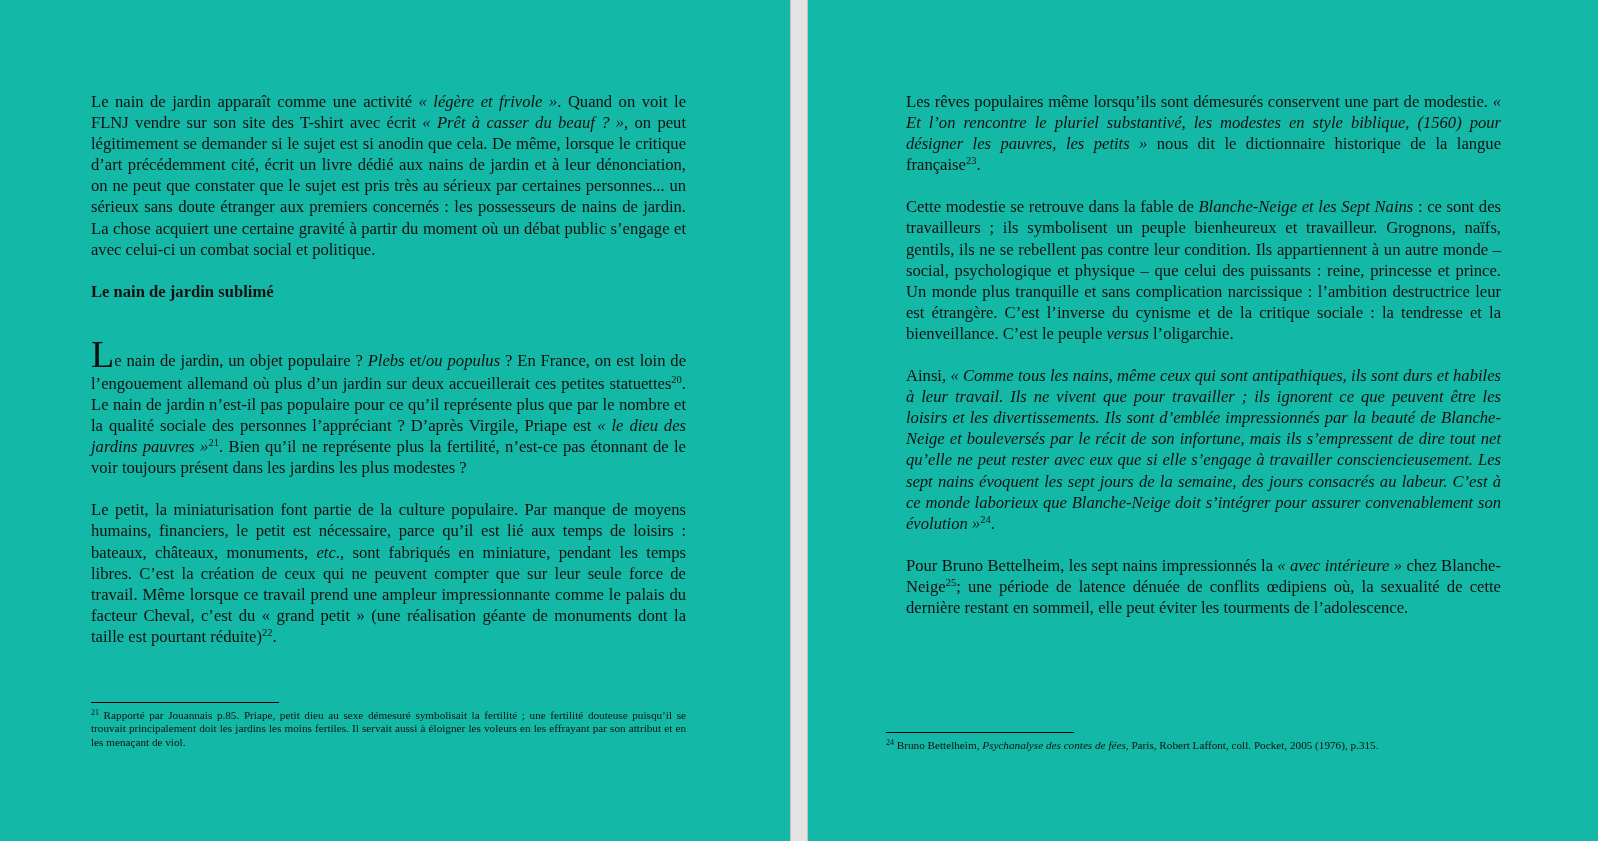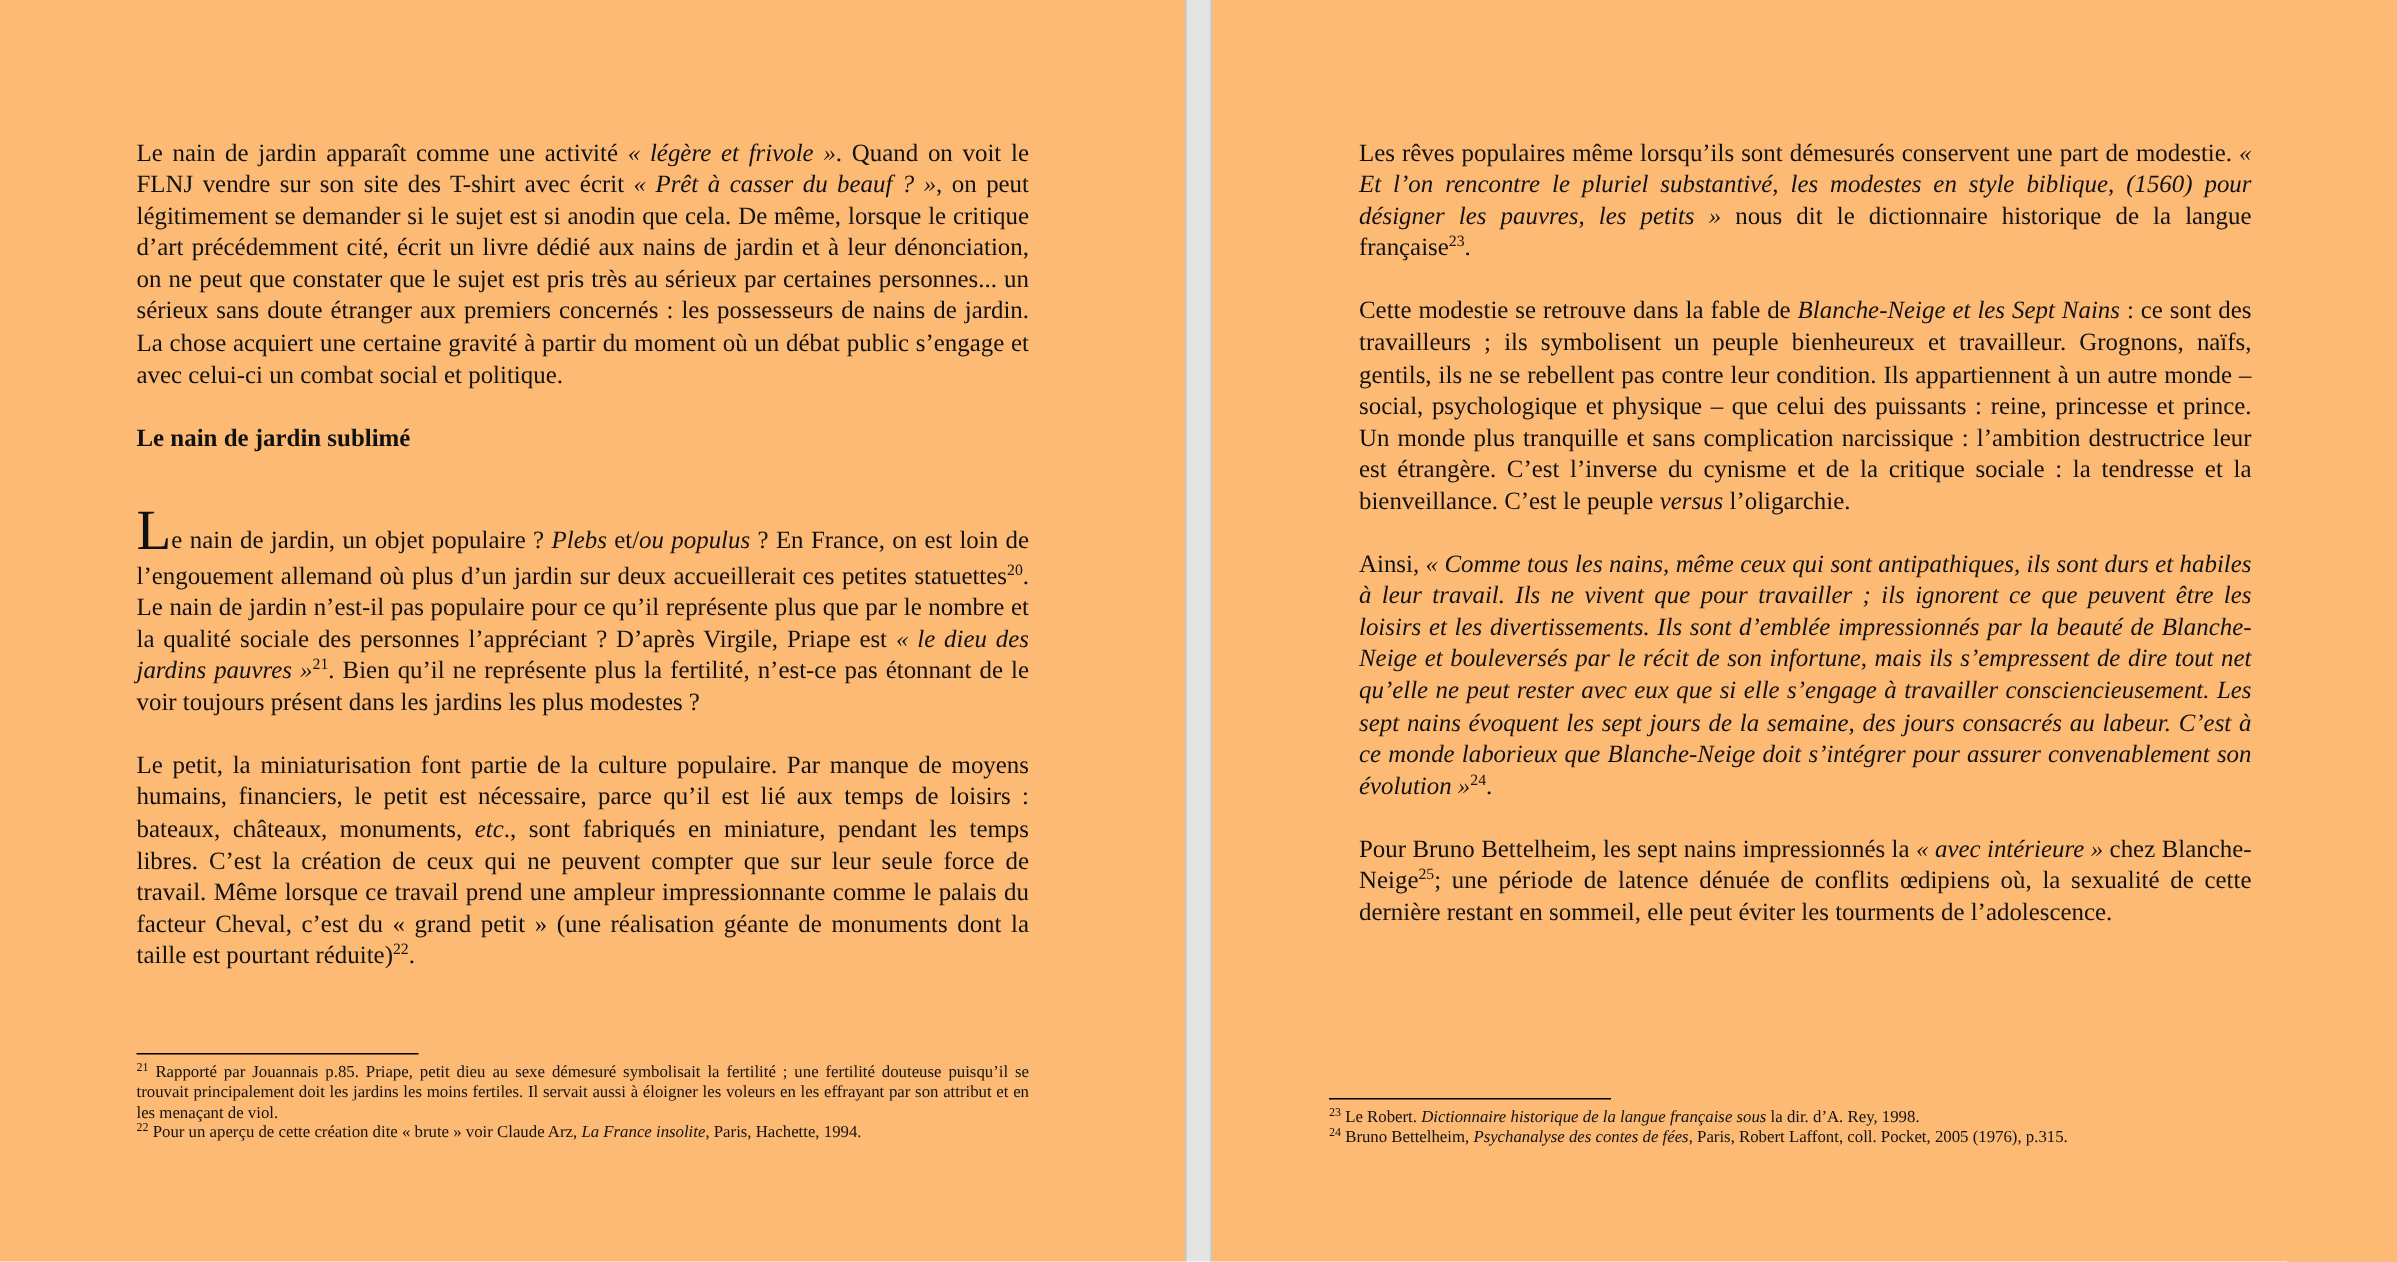--- a/index.html
+++ b/index.html
@@ -4,21 +4,21 @@
 <style>
   html, body { margin: 0; padding: 0; }
   body {
     width: 1598px; height: 841px; overflow: hidden;
     background: #ffffff;
     font-family: "Liberation Serif", "DejaVu Serif", serif;
     color: #111;
     position: relative;
   }
   .page {
-    position: absolute; top: 0; height: 841px; background: #fdba74;
+    position: absolute; top: 0; height: 841px; background: #14b8a6;
   }
   #page-left { left: 0; width: 790px; }
   #page-right { left: 808px; width: 790px; }
   .gutter {
     position: absolute; top: 0; left: 790px; width: 18px; height: 841px;
     background: #e3e3e3;
     border-left: 1px solid #c4c4c4; border-right: 1px solid #c4c4c4;
     box-sizing: border-box;
   }
   .body-text {
@@ -56,35 +56,33 @@
     <p class="heading" style="margin-top:0;">Le nain de jardin sublimé</p>
     <div class="gap" style="height:33px;"></div>
     <p class="para"><span class="dropcap">L</span><span>e nain de jardin, un objet populaire ? </span><i>Plebs</i><span> et/</span><i>ou populus</i><span> ? En France, on est loin de l’engouement allemand où plus d’un jardin sur deux accueillerait ces petites statuettes</span><sup>20</sup><span>. Le nain de jardin n’est-il pas populaire pour ce qu’il représente plus que par le nombre et la qualité sociale des personnes l’appréciant ? D’après Virgile, Priape est </span><i>« le dieu des jardins pauvres »</i><sup>21</sup><span>. Bien qu’il ne représente plus la fertilité, n’est-ce pas étonnant de le voir toujours présent dans les jardins les plus modestes ?</span></p>
     <div class="gap"></div>
     <p class="para"><span>Le petit, la miniaturisation font partie de la culture populaire. Par manque de moyens humains, financiers, le petit est nécessaire, parce qu’il est lié aux temps de loisirs : bateaux, châteaux, monuments, </span><i>etc</i><span>., sont fabriqués en miniature, pendant les temps libres. C’est la création de ceux qui ne peuvent compter que sur leur seule force de travail. Même lorsque ce travail prend une ampleur impressionnante comme le palais du facteur Cheval, c’est du « grand petit » (une réalisation géante de monuments dont la taille est pourtant réduite)</span><sup>22</sup><span>.</span></p>
   </div>
 
   <div class="footnotes">
     <div class="fn-rule"></div>
     <p class="fn"><sup>21</sup><span> Rapporté par Jouannais p.85. Priape, petit dieu au sexe démesuré symbolisait la fertilité ; une fertilité douteuse puisqu’il se trouvait principalement doit les jardins les moins fertiles. Il servait aussi à éloigner les voleurs en les effrayant par son attribut et en les menaçant de viol.</span></p>
-    <p class="fn"><sup>22</sup><span> Pour un aperçu de cette création dite « brute » voir Claude Arz, </span><i>La France insolite</i><span>, Paris, Hachette, 1994.</span></p>
   </div>
 </div>
 
 <div class="gutter"></div>
 
 <div class="page" id="page-right">
   <div class="body-text" style="top:91px;margin-left:20px;">
     <p class="para"><span>Les rêves populaires même lorsqu’ils sont démesurés conservent une part de modestie. </span><i>« Et l’on rencontre le pluriel substantivé, les modestes en style biblique, (1560) pour désigner les pauvres, les petits »</i><span> nous dit le dictionnaire historique de la langue française</span><sup>23</sup><span>.</span></p>
     <div class="gap"></div>
     <p class="para"><span>Cette modestie se retrouve dans la fable de </span><i>Blanche-Neige et les Sept Nains</i><span> : ce sont des travailleurs ; ils symbolisent un peuple bienheureux et travailleur. Grognons, naïfs, gentils, ils ne se rebellent pas contre leur condition. Ils appartiennent à un autre monde – social, psychologique et physique – que celui des puissants : reine, princesse et prince. Un monde plus tranquille et sans complication narcissique : l’ambition destructrice leur est étrangère. C’est l’inverse du cynisme et de la critique sociale : la tendresse et la bienveillance. C’est le peuple </span><i>versus</i><span> l’oligarchie.</span></p>
     <div class="gap"></div>
     <p class="para"><span>Ainsi, </span><i>« Comme tous les nains, même ceux qui sont antipathiques, ils sont durs et habiles à leur travail. Ils ne vivent que pour travailler ; ils ignorent ce que peuvent être les loisirs et les divertissements. Ils sont d’emblée impressionnés par la beauté de Blanche-Neige et bouleversés par le récit de son infortune, mais ils s’empressent de dire tout net qu’elle ne peut rester avec eux que si elle s’engage à travailler consciencieusement. Les sept nains évoquent les sept jours de la semaine, des jours consacrés au labeur. C’est à ce monde laborieux que Blanche-Neige doit s’intégrer pour assurer convenablement son évolution »</i><sup>24</sup><span>.</span></p>
     <div class="gap"></div>
     <p class="para"><span>Pour Bruno Bettelheim, les sept nains impressionnés la </span><i>« avec intérieure »</i><span> chez Blanche-Neige</span><sup>25</sup><span>; une période de latence dénuée de conflits œdipiens où, la sexualité de cette dernière restant en sommeil, elle peut éviter les tourments de l’adolescence.</span></p>
   </div>
 
   <div class="footnotes">
     <div class="fn-rule"></div>
-    <p class="fn"><sup>23</sup><span>  Le Robert. </span><i>Dictionnaire historique de la langue française sous</i><span> la dir. d’A. Rey, 1998.</span></p>
     <p class="fn"><sup>24</sup><span> Bruno Bettelheim, </span><i>Psychanalyse des contes de fées</i><span>, Paris, Robert Laffont, coll. Pocket, 2005 (1976), p.315.</span></p>
   </div>
 </div>
 
 </body></html>

